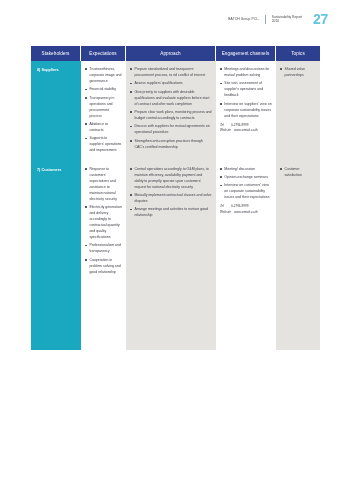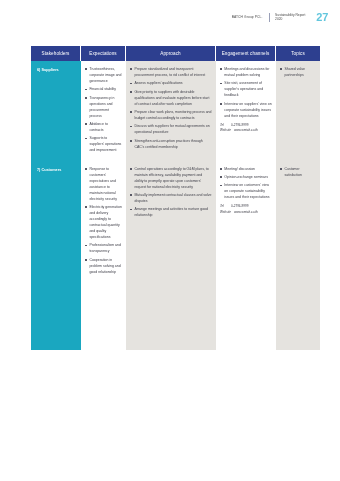--- a/index.html
+++ b/index.html
@@ -42,21 +42,21 @@
   .report-title {
     font-size: 3.3px;
     color: #4a4a4a;
     white-space: nowrap;
   }
   .report-year {
     font-size: 3.3px;
     color: #4a4a4a;
   }
   .page-number {
-    font-size: 11px;
+    font-size: 14px;
     color: #62c6dd;
     font-weight: 700;
     margin-left: 5px;
     letter-spacing: -0.3px;
   }
 
   
   .table-wrap {
     position: absolute;
     left: 31px;

